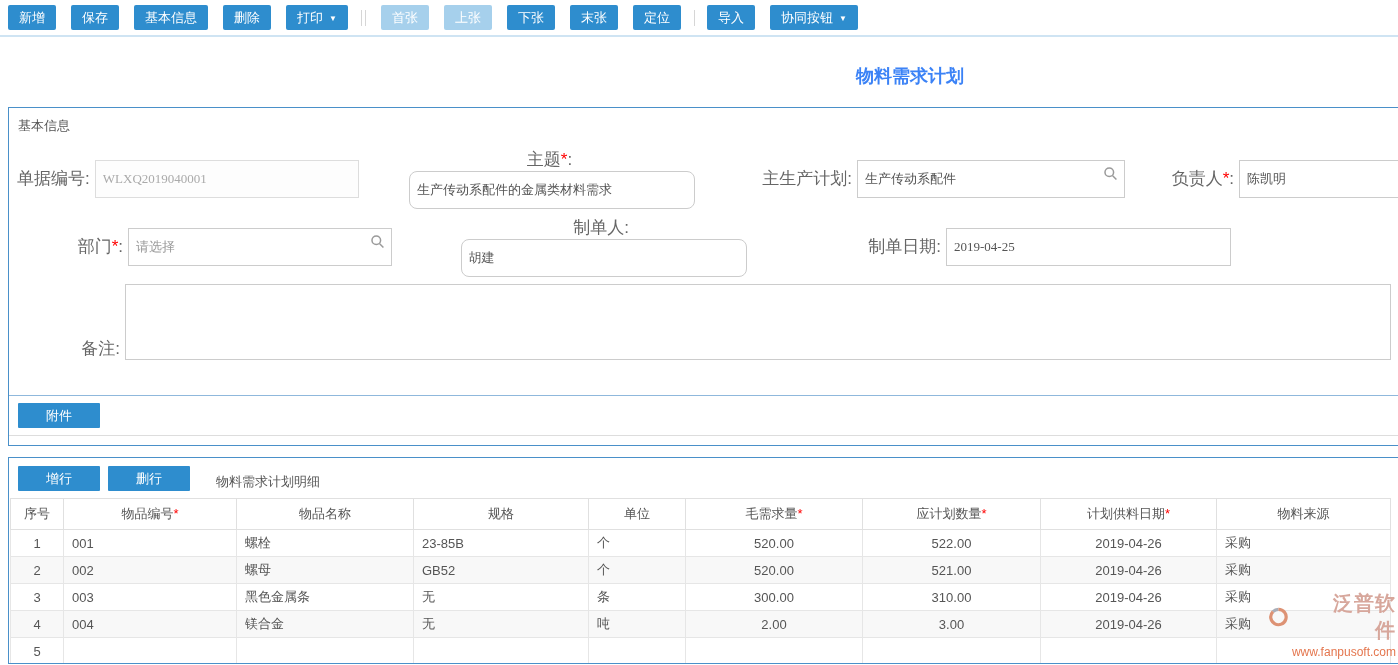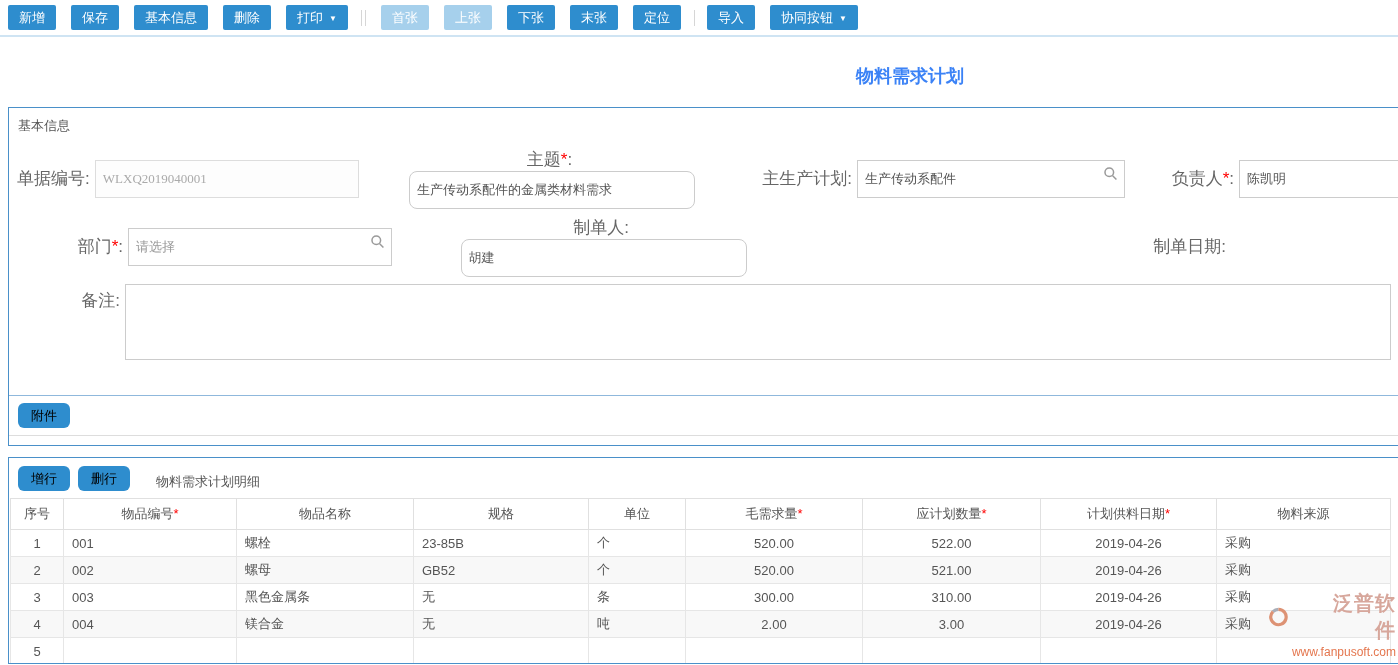--- a/index.html
+++ b/index.html
@@ -37,29 +37,29 @@
   .fcol4 { width:300px; }
   .flabel { flex:1; text-align:right; font-size:17px; color:#666; padding-right:5px; white-space:nowrap; }
   .flabel .req { color:#f00; }
   .fld { height:38px; border:1px solid #ccc; font-size:13px; color:#555; padding:0 7px; background:#fff; font-family:Liberation Serif, serif; }
   .fld::placeholder { color:#999; }
   .fld.disabled { color:#aaa; border-color:#ddd; background:#fdfdfd; }
   .w264 { width:264px; } .w286 { width:286px;border-radius:8px; } .w268 { width:268px; } .w285 { width:285px; } .w160 { width:160px; }
   .search-box { position:relative; display:inline-block; }
   .search-box .fld { padding-right:28px; }
   .search-icon { position:absolute; right:7px; top:6px; width:15px; height:15px; }
-  .remarks-row { display:flex; margin-top:4px; }
+  .remarks-row { display:flex; margin-top:4px;align-items:flex-end; }
   .remarks-row .flabel { width:116px; flex:none; padding-top:5px; }
   .remarks-ta { width:1266px; height:76px; border:1px solid #ccc; resize:none; font-family:inherit; font-size:13px; padding:4px 7px; }
   .divider-blue { border-top:1px solid #8fb8dc; margin-top:35px; }
   .divider-gray { border-top:1px solid #ddd; }
   .attach-row { padding:7px 0 7px 9px; }
   .sm-btn {
-    background:#2e8dce; color:#000000; border:none; height:25px; padding:0 13px;
-    font-size:13px; border-radius:6px; cursor:pointer; font-family:inherit;
+    background:#2e8dce; color:#ffffff; border:none; height:25px; padding:0 28px;
+    font-size:13px; border-radius:1px; cursor:pointer; font-family:inherit;
   }
   
   .grid-btn-row { display:flex; align-items:flex-end; padding:8px 0 7px 9px; }
   .grid-btn-row .sm-btn { margin-right:8px; }
   .grid-title { font-size:13px; color:#555; margin-left:18px; }
   table.grid { border-collapse:collapse; width:1380px; margin-left:1px; table-layout:fixed; }
   table.grid th {
     font-weight:normal; font-size:13px; color:#555; height:31px;
     border:1px solid #e0e0e0; background:#fff; text-align:center;
   }
@@ -142,20 +142,21 @@
             <line x1="10.3" y1="10.3" x2="14.3" y2="14.3" stroke="#9a9a9a" stroke-width="1.6"></line>
           </svg>
       </span>
     </div>
     <div class="fcol fcol2">
       <span class="flabel"><span>制单人</span><span class="req"></span><span>:</span></span>
       <input class="fld w286" value="胡建" style="">
     </div>
     <div class="fcol fcol3">
       <span class="flabel"><span>制单日期</span><span class="req"></span><span>:</span></span>
+      <input class="fld w285" value="2019-04-25" style="">
     </div>
   </div>
 
   <div class="remarks-row">
     <span class="flabel"><span>备注</span><span>:</span></span>
     <textarea class="remarks-ta" style=""></textarea>
   </div>
 
   <div class="divider-blue"></div>
   <div class="attach-row">

